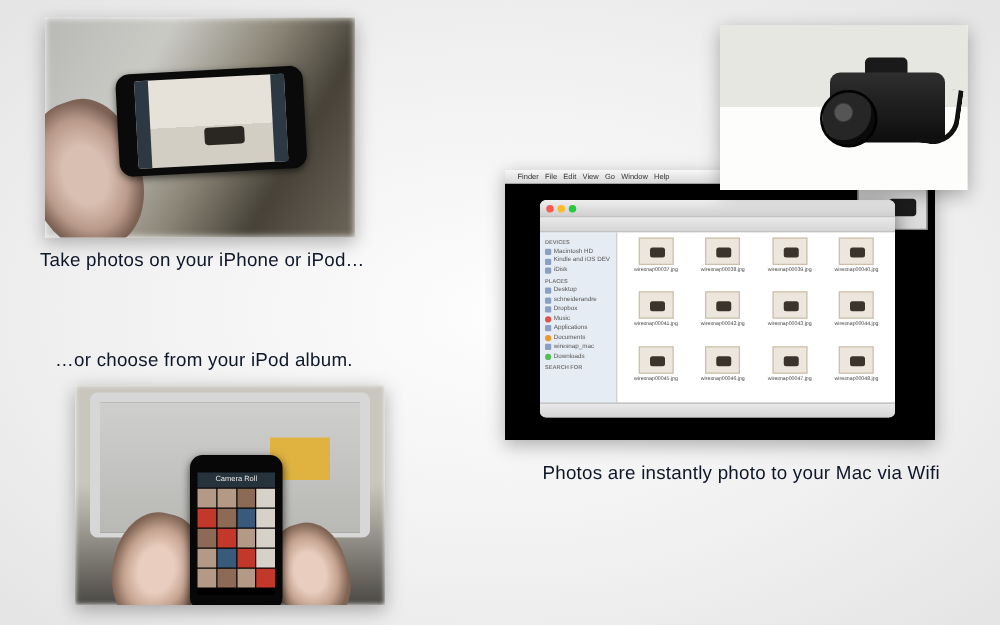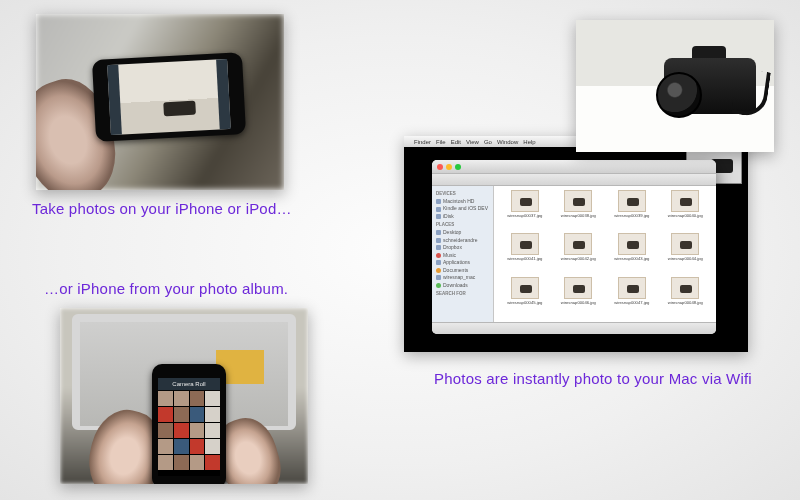--- a/index.html
+++ b/index.html
@@ -5,21 +5,21 @@
   * { margin: 0; padding: 0; box-sizing: border-box; }
   html, body { width: 800px; height: 500px; overflow: hidden; }
   body {
     background: radial-gradient(ellipse at center, #fdfdfd 0%, #f0f0f0 60%, #e4e4e4 100%);
     font-family: "Helvetica Neue", Helvetica, Arial, sans-serif;
     position: relative;
   }
   .caption {
     position: absolute;
     font-size: 15px;
-    color: #6d28d9;
+    color: #0f172a;
     font-weight: 300;
     letter-spacing: 0.2px;
   }
   .photo {
     position: absolute;
     box-shadow: 0 4px 14px rgba(0,0,0,0.3);
     background: #fff;
     overflow: hidden;
   }
 
@@ -221,21 +221,21 @@
   <div class="phone">
     <div class="screen">
       <div class="subject"></div>
     </div>
     <div class="strip-l"></div>
     <div class="strip-r"></div>
   </div>
 </div>
 
 <div id="cap1" class="caption">Take photos on your iPhone or iPod…</div>
-<div id="cap2" class="caption">…or iPhone from your photo album.</div>
+<div id="cap2" class="caption">…or choose from your iPod album.</div>
 
 <div id="photo-album" class="photo">
   <div class="bg"></div>
   <div class="laptop">
     <div class="content">
       <div class="yellow"></div>
     </div>
   </div>
   <div class="hand-l"></div>
   <div class="hand-r"></div>

